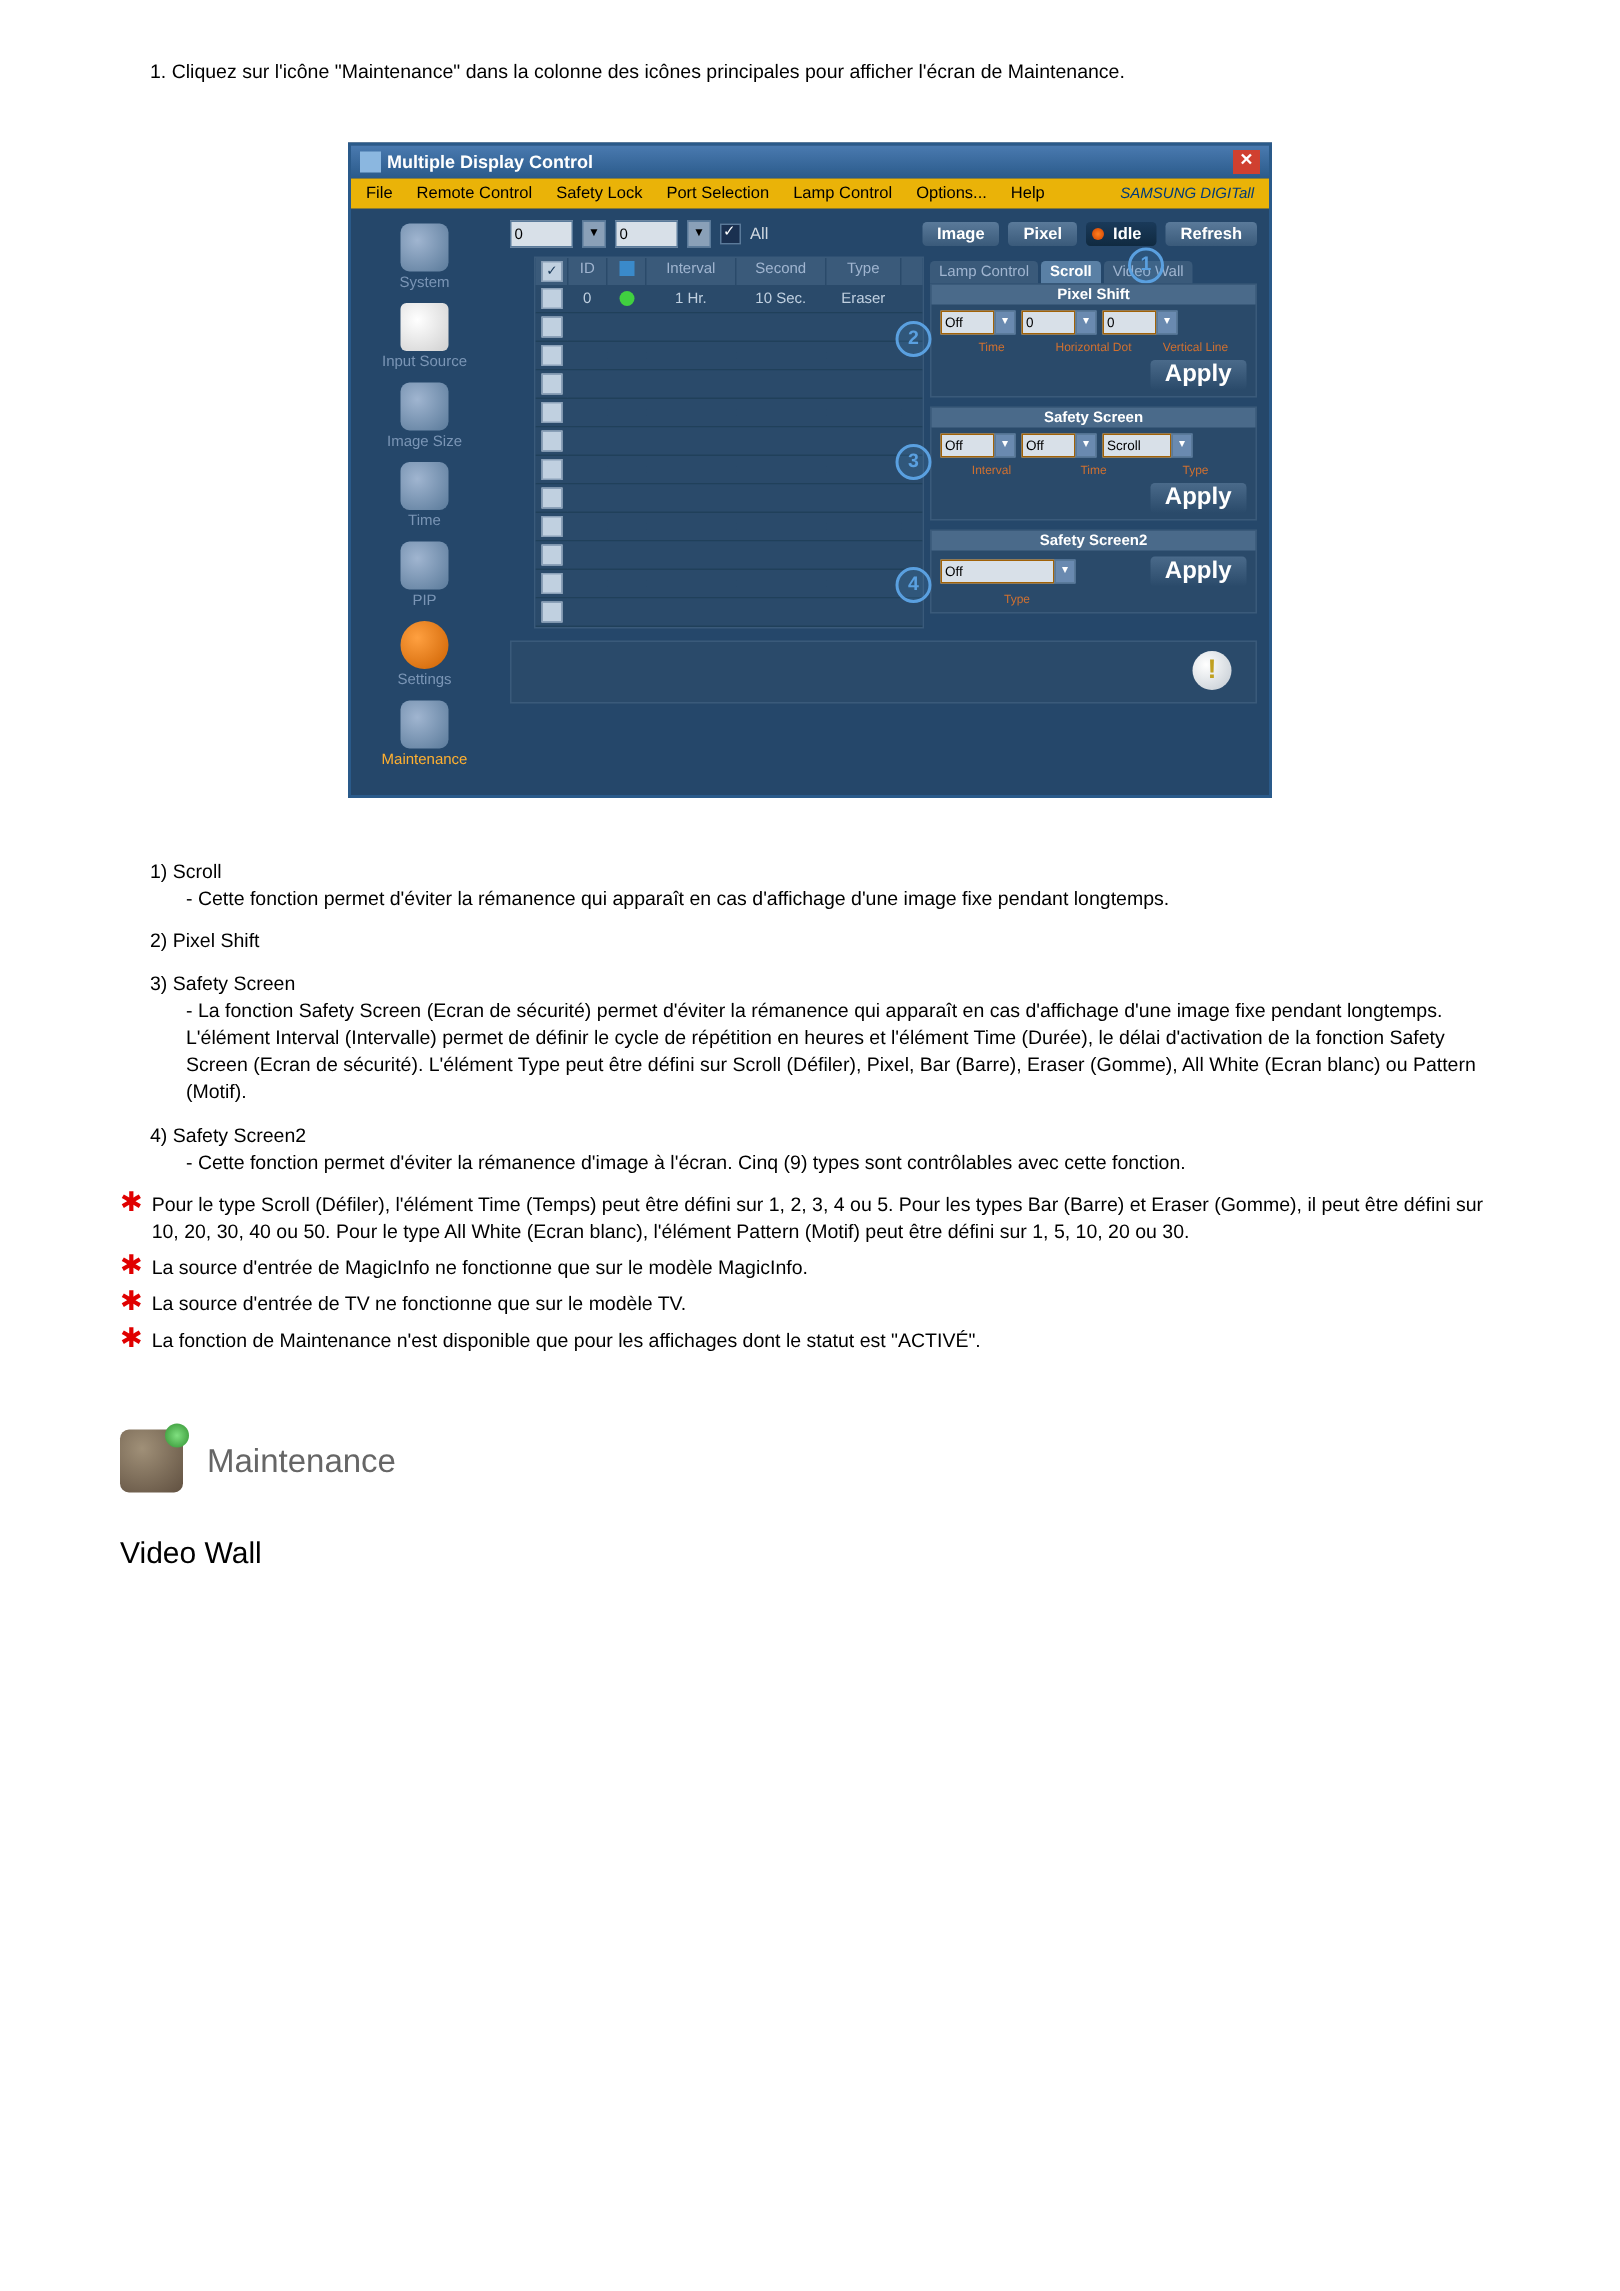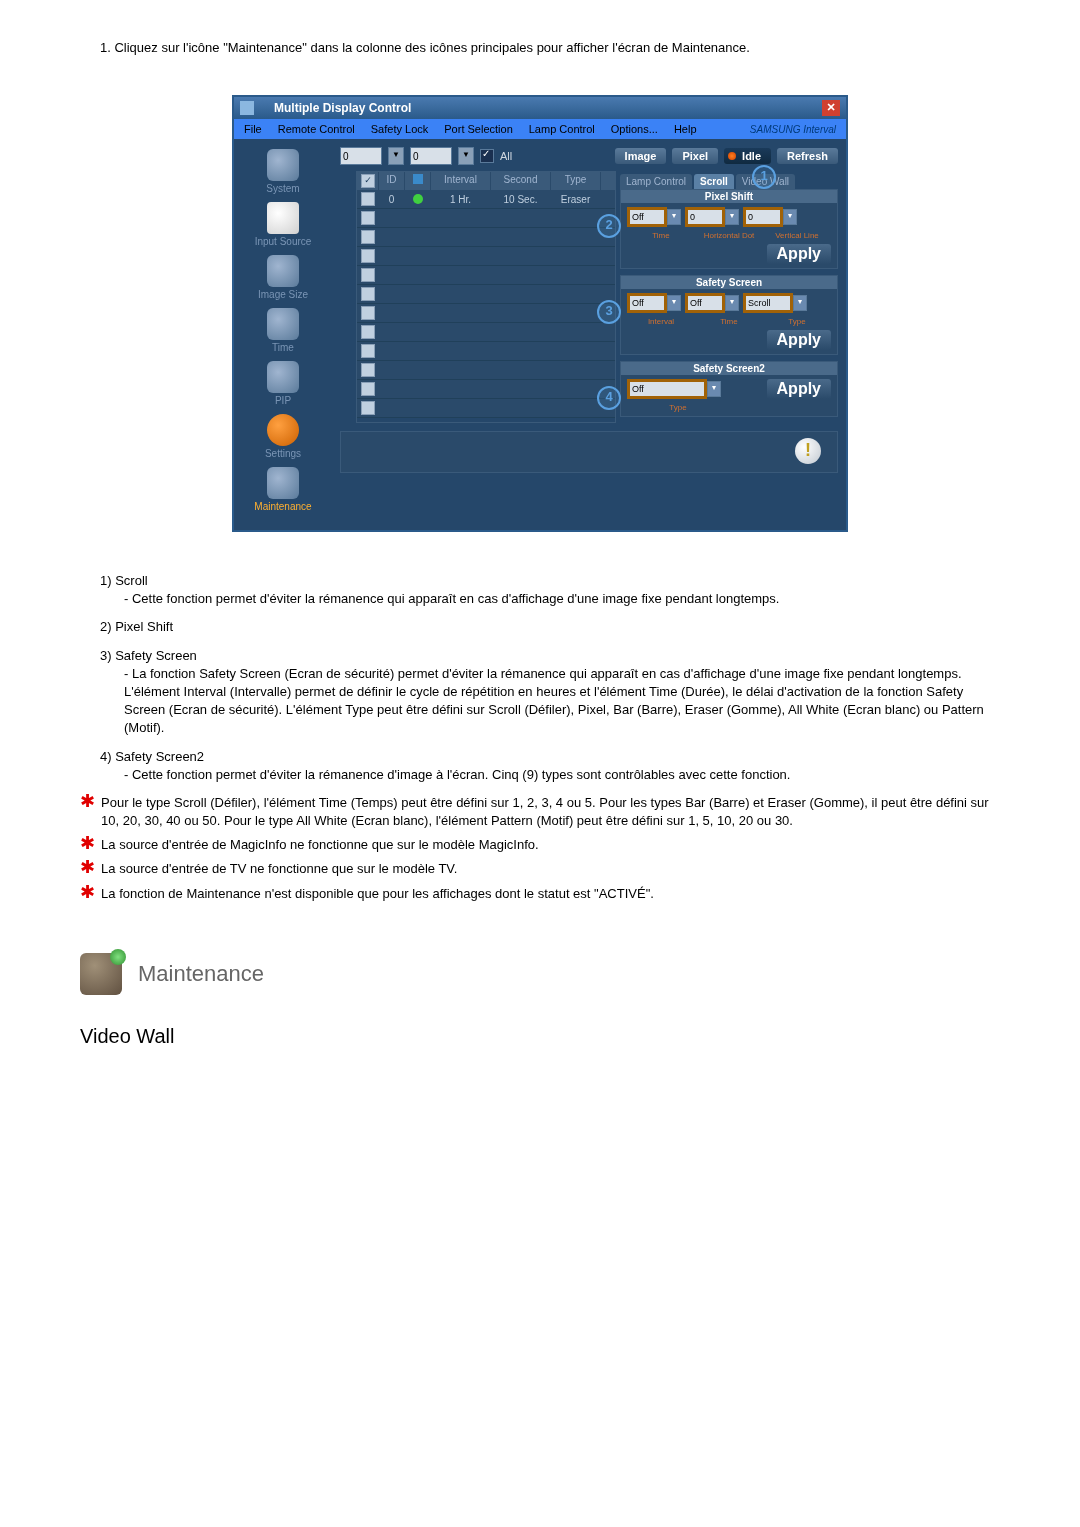--- a/index.html
+++ b/index.html
@@ -28,37 +28,37 @@
   .titlebar {
     background: linear-gradient(to bottom, #4a7ab0, #2a5a8a);
     color: #fff;
     padding: 3px 6px;
     display: flex;
     align-items: center;
     justify-content: space-between;
     font-size: 12px;
     font-weight: bold;
   }
-  .titlebar-left { display: flex; align-items: center; gap: 20px; }
+  .titlebar-left { display: flex; align-items: center; gap: 4px; }
   .app-icon {
     width: 14px; height: 14px;
     background: #8bb7e0;
     display: inline-block;
   }
   .close-btn {
     background: #d04030;
     color: #fff;
     width: 18px; height: 16px;
     text-align: center;
     line-height: 14px;
     font-size: 11px;
     cursor: pointer;
   }
   .menubar {
-    background: #3b82f6;
+    background: #eab308;
     padding: 2px 2px;
     font-size: 11px;
     display: flex;
     align-items: center;
     color: #000;
     position: relative;
   }
   .menubar span {
     padding: 2px 8px;
     cursor: pointer;
@@ -266,21 +266,21 @@
     color: #a0b5d0;
   }
   .mini-select {
     display: flex;
     align-items: center;
   }
   .mini-input {
     width: 30px;
     height: 14px;
     background: #d8e0e8;
-    border: 3px solid #a16207;
+    border: 1px solid #a16207;
     font-size: 9px;
     color: #000;
     padding: 0 2px;
   }
   .mini-dd {
     width: 12px; height: 14px;
     background: #6a8ab0;
     border: 1px solid #5a7a9a;
     text-align: center;
     font-size: 8px;
@@ -393,21 +393,21 @@
   </div>
 
   <div class="menubar">
     <span>File</span>
     <span>Remote Control</span>
     <span>Safety Lock</span>
     <span>Port Selection</span>
     <span>Lamp Control</span>
     <span>Options...</span>
     <span>Help</span>
-    <span class="brand">SAMSUNG Interval</span>
+    <span class="brand">SAMSUNG DIGITall</span>
   </div>
 
   <div class="main-area">
     <div class="sidebar">
       <div class="sidebar-item"><div class="sidebar-icon"></div><span>System</span></div>
       <div class="sidebar-item"><div class="sidebar-icon"></div><span>Input Source</span></div>
       <div class="sidebar-item"><div class="sidebar-icon"></div><span>Image Size</span></div>
       <div class="sidebar-item"><div class="sidebar-icon"></div><span>Time</span></div>
       <div class="sidebar-item"><div class="sidebar-icon"></div><span>PIP</span></div>
       <div class="sidebar-item"><div class="sidebar-icon"></div><span>Settings</span></div>

